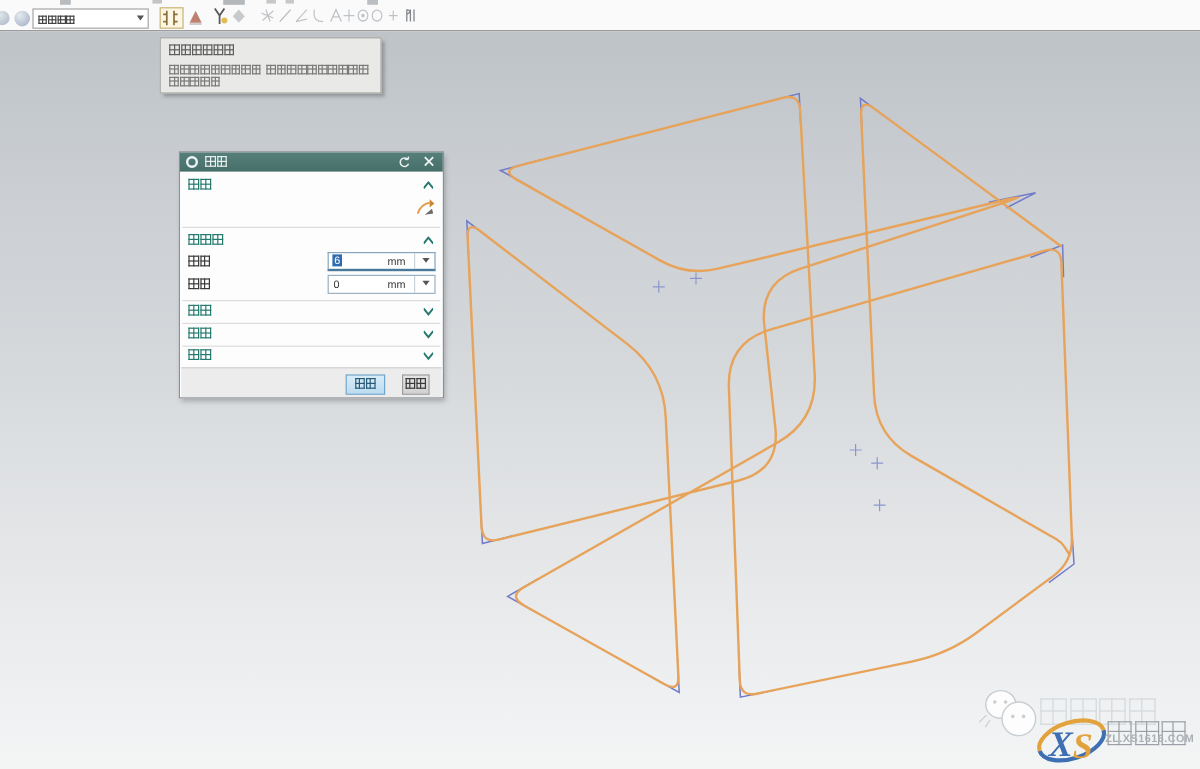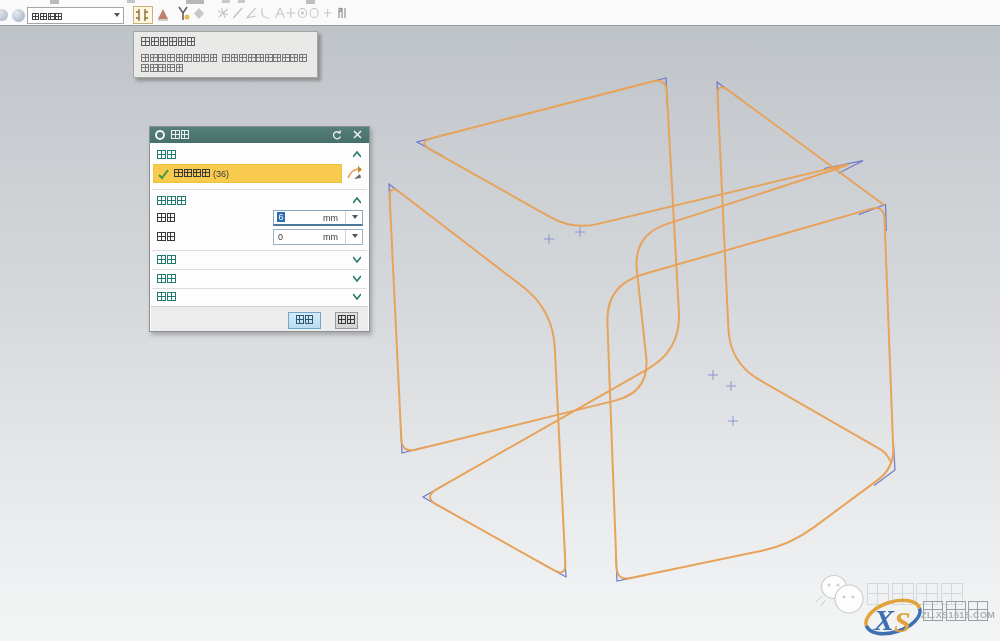--- a/index.html
+++ b/index.html
@@ -126,26 +126,20 @@
           <path d="M9 4 A3.6 3.6 0 1 0 9.5 7.5 M9 4 L9.5 1.5 M9 4 L6.3 3.6" stroke="#e8efee" stroke-width="1.3" fill="none"></path>
         </svg>
     <svg style="position:absolute;right:6px;top:3px;" width="10" height="10">
           <path d="M1 1 L8 8 M8 1 L1 8" stroke="#eef4f3" stroke-width="1.5"></path>
         </svg>
   </div>
   <div class="sect" style="top:22px;"><i class="c"></i><i class="c"></i></div>
   <svg class="chev" style="top:24px;">
         <path d="M0 6 L4 1 L8 6" stroke="#257a6e" stroke-width="1.6" fill="none"></path>
       </svg>
-  <div class="abs" style="left:3px;top:37px;width:189px;height:19px;background:#f8ca4e;border:1px solid #eec33e;box-sizing:border-box;">
-    <svg style="position:absolute;left:4px;top:4px;" width="12" height="11">
-          <path d="M1 6 L4 9 L10 1" stroke="#3f9b3f" stroke-width="2" fill="none"></path>
-        </svg>
-    <span style="position:absolute;left:20px;top:3.5px;font-size:9px;color:#3a3a3a;"><i class="c"></i><i class="c"></i><i class="c"></i><i class="c"></i>&nbsp;(36)</span>
-  </div>
   <div class="abs" style="left:194px;top:37px;width:20px;height:19px;background:#fdfdfd;">
     <svg width="20" height="19">
           <path d="M4 14 Q7 6 14 5" stroke="#e59c50" stroke-width="1.6" fill="none"></path>
           <path d="M14 2 L14 9 L18 5.5 Z" fill="#c9882f"></path>
           <path d="M10 15 L16 10 L17 14 Z" fill="#6a6a6a"></path>
         </svg>
   </div>
   <div class="hr" style="top:62px;"></div>
   <div class="sect" style="top:68px;"><i class="c"></i><i class="c"></i><i class="c"></i></div>
   <svg class="chev" style="top:70px;">

